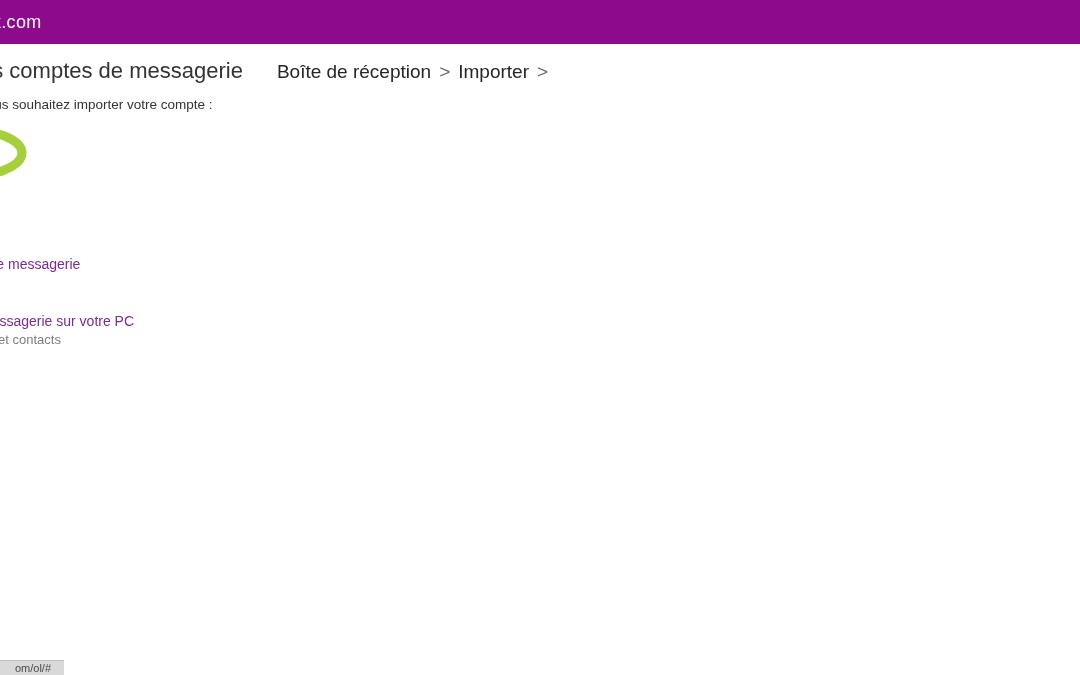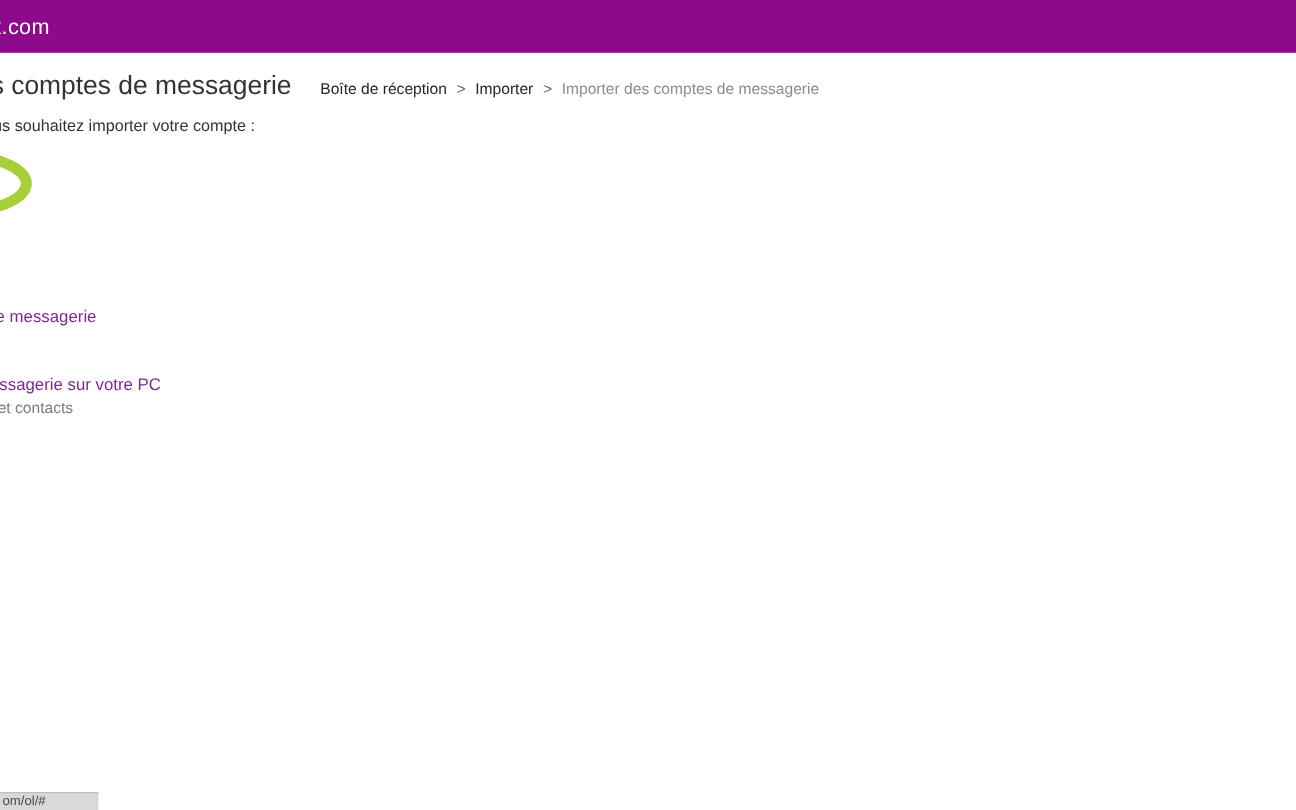--- a/index.html
+++ b/index.html
@@ -32,26 +32,26 @@
     gap: 18px;
   }
   .page-title {
     font-size: 22px;
     font-weight: 300;
     color: #333;
     margin-left: -20px;
     white-space: nowrap;
   }
   .breadcrumb {
-    font-size: 13px;
+    font-size: 19px;
     color: #333;
     display: flex;
     gap: 8px;
     align-items: center;
-    margin-left: 6px;
+    margin-left: 16px;
   }
   .breadcrumb .bc-link { color: #262626; text-decoration: none; cursor: pointer; }
   .breadcrumb .bc-sep { color: #666; }
   .breadcrumb .bc-current { color: #8c8c8c; }
 
   .intro {
     font-size: 13.5px;
     color: #333;
     margin-top: 13px;
     margin-left: -20px;
@@ -78,30 +78,31 @@
   .opt-sub {
     color: #7d7d7d;
     font-size: 13px;
     margin-top: 2px;
   }
 
   .footer-bar {
     position: absolute;
     left: 0;
     bottom: 0;
-    width: 82px;
+    width: 64px;
     height: 15px;
     background: #d9d9d9;
     border-top: 1px solid #bfbfbf;
     font-size: 11px;
     color: #4a4a4a;
     padding-left: 2px;
     line-height: 14px;
     overflow: hidden;
     white-space: nowrap;
+    text-align: center;
   }
   .footer-links {
     position: absolute;
     left: 0;
     bottom: 17px;
     font-size: 11px;
     color: #666;
     padding-left: 2px;
     display: flex;
     gap: 22px;
@@ -117,21 +118,20 @@
 
 <div class="content">
 
   <div class="title-row">
     <h1 class="page-title">es comptes de messagerie</h1>
     <nav class="breadcrumb">
       <a class="bc-link">Boîte de réception</a>
       <span class="bc-sep">&gt;</span>
       <a class="bc-link">Importer</a>
       <span class="bc-sep">&gt;</span>
-      <span class="bc-current">Importer des comptes de messagerie</span>
     </nav>
   </div>
 
   <p class="intro">vous souhaitez importer votre compte :</p>
 
   <div class="ellipse-wrap">
     <svg width="100" height="58" viewBox="0 0 100 58">
       <ellipse cx="10" cy="29" rx="60" ry="24" fill="none" stroke="#a7cf3b" stroke-width="9"></ellipse>
     </svg>
   </div>

